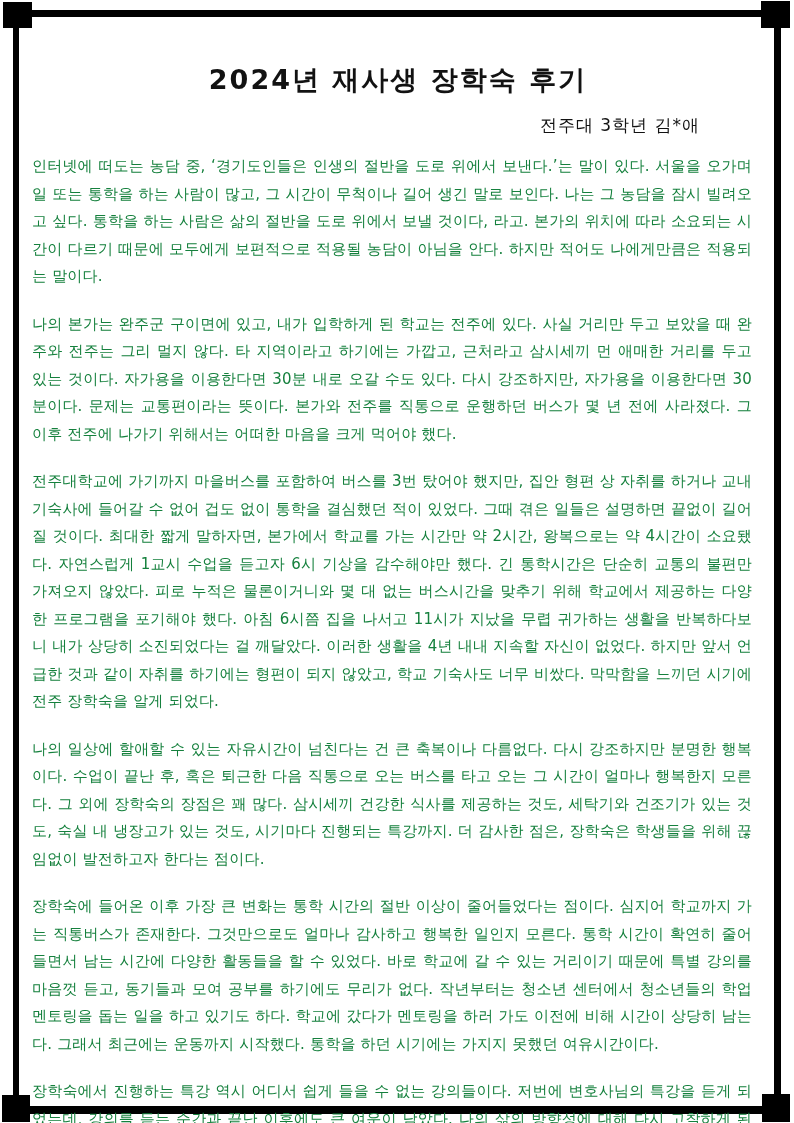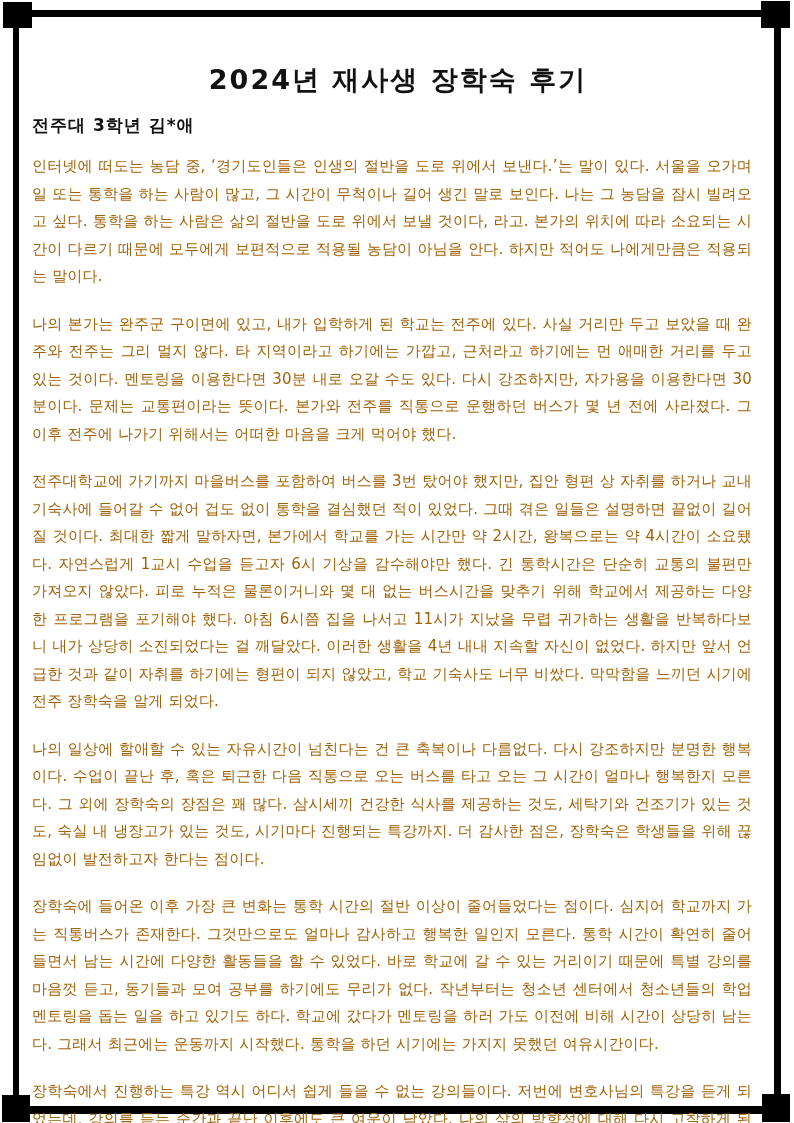--- a/index.html
+++ b/index.html
@@ -40,35 +40,36 @@
   }
   .doc-title {
     margin: 12px 0 16px 0;
     text-align: center;
     font-size: 27px;
     font-weight: bold;
     letter-spacing: 2px;
     color: #121212;
   }
   .doc-byline {
+    text-align: right;
     padding-right: 64px;
     font-size: 17px;
-    font-weight: bold;
+    font-weight: normal;
     letter-spacing: 1px;
     margin-bottom: 16px;
     color: #121212;
   }
   .doc-body p {
     margin: 0 12px 20px 0;
     font-size: 15px;
     line-height: 27.5px;
     text-align: justify;
     word-break: break-all;
     letter-spacing: 0.2px;
-    color: #a16207;
+    color: #15803d;
   }
 </style>
 </head>
 <body>
 
 <div class="page">
 
   <div class="frame-bar frame-top-bar"></div>
   <div class="frame-bar frame-bottom-bar"></div>
   <div class="frame-bar frame-left-bar"></div>
@@ -78,21 +79,21 @@
   <div class="frame-corner frame-corner-bl"></div>
   <div class="frame-corner frame-corner-br"></div>
 
   <div class="content">
     <h1 class="doc-title">2024년 재사생 장학숙 후기</h1>
 
     <div class="doc-byline">전주대 3학년 김*애</div>
 
     <div class="doc-body">
       <p>인터넷에 떠도는 농담 중, ‘경기도인들은 인생의 절반을 도로 위에서 보낸다.’는 말이 있다. 서울을 오가며 일 또는 통학을 하는 사람이 많고, 그 시간이 무척이나 길어 생긴 말로 보인다. 나는 그 농담을 잠시 빌려오고 싶다. 통학을 하는 사람은 삶의 절반을 도로 위에서 보낼 것이다, 라고. 본가의 위치에 따라 소요되는 시간이 다르기 때문에 모두에게 보편적으로 적용될 농담이 아님을 안다. 하지만 적어도 나에게만큼은 적용되는 말이다.</p>
-      <p>나의 본가는 완주군 구이면에 있고, 내가 입학하게 된 학교는 전주에 있다. 사실 거리만 두고 보았을 때 완주와 전주는 그리 멀지 않다. 타 지역이라고 하기에는 가깝고, 근처라고 하기에는 먼 애매한 거리를 두고 있는 것이다. 멘토링을 이용한다면 30분 내로 오갈 수도 있다. 다시 강조하지만, 자가용을 이용한다면 30분이다. 문제는 교통편이라는 뜻이다. 본가와 전주를 직통으로 운행하던 버스가 몇 년 전에 사라졌다. 그 이후 전주에 나가기 위해서는 어떠한 마음을 크게 먹어야 했다.</p>
+      <p>나의 본가는 완주군 구이면에 있고, 내가 입학하게 된 학교는 전주에 있다. 사실 거리만 두고 보았을 때 완주와 전주는 그리 멀지 않다. 타 지역이라고 하기에는 가깝고, 근처라고 삼시세끼 먼 애매한 거리를 두고 있는 것이다. 자가용을 이용한다면 30분 내로 오갈 수도 있다. 다시 강조하지만, 자가용을 이용한다면 30분이다. 문제는 교통편이라는 뜻이다. 본가와 전주를 직통으로 운행하던 버스가 몇 년 전에 사라졌다. 그 이후 전주에 나가기 위해서는 어떠한 마음을 크게 먹어야 했다.</p>
       <p>전주대학교에 가기까지 마을버스를 포함하여 버스를 3번 탔어야 했지만, 집안 형편 상 자취를 하거나 교내 기숙사에 들어갈 수 없어 겁도 없이 통학을 결심했던 적이 있었다. 그때 겪은 일들은 설명하면 끝없이 길어질 것이다. 최대한 짧게 말하자면, 본가에서 학교를 가는 시간만 약 2시간, 왕복으로는 약 4시간이 소요됐다. 자연스럽게 1교시 수업을 듣고자 6시 기상을 감수해야만 했다. 긴 통학시간은 단순히 교통의 불편만 가져오지 않았다. 피로 누적은 물론이거니와 몇 대 없는 버스시간을 맞추기 위해 학교에서 제공하는 다양한 프로그램을 포기해야 했다. 아침 6시쯤 집을 나서고 11시가 지났을 무렵 귀가하는 생활을 반복하다보니 내가 상당히 소진되었다는 걸 깨달았다. 이러한 생활을 4년 내내 지속할 자신이 없었다. 하지만 앞서 언급한 것과 같이 자취를 하기에는 형편이 되지 않았고, 학교 기숙사도 너무 비쌌다. 막막함을 느끼던 시기에 전주 장학숙을 알게 되었다.</p>
       <p>나의 일상에 할애할 수 있는 자유시간이 넘친다는 건 큰 축복이나 다름없다. 다시 강조하지만 분명한 행복이다. 수업이 끝난 후, 혹은 퇴근한 다음 직통으로 오는 버스를 타고 오는 그 시간이 얼마나 행복한지 모른다. 그 외에 장학숙의 장점은 꽤 많다. 삼시세끼 건강한 식사를 제공하는 것도, 세탁기와 건조기가 있는 것도, 숙실 내 냉장고가 있는 것도, 시기마다 진행되는 특강까지. 더 감사한 점은, 장학숙은 학생들을 위해 끊임없이 발전하고자 한다는 점이다.</p>
       <p>장학숙에 들어온 이후 가장 큰 변화는 통학 시간의 절반 이상이 줄어들었다는 점이다. 심지어 학교까지 가는 직통버스가 존재한다. 그것만으로도 얼마나 감사하고 행복한 일인지 모른다. 통학 시간이 확연히 줄어들면서 남는 시간에 다양한 활동들을 할 수 있었다. 바로 학교에 갈 수 있는 거리이기 때문에 특별 강의를 마음껏 듣고, 동기들과 모여 공부를 하기에도 무리가 없다. 작년부터는 청소년 센터에서 청소년들의 학업 멘토링을 돕는 일을 하고 있기도 하다. 학교에 갔다가 멘토링을 하러 가도 이전에 비해 시간이 상당히 남는다. 그래서 최근에는 운동까지 시작했다. 통학을 하던 시기에는 가지지 못했던 여유시간이다.</p>
       <p>장학숙에서 진행하는 특강 역시 어디서 쉽게 들을 수 없는 강의들이다. 저번에 변호사님의 특강을 듣게 되었는데, 강의를 듣는 순간과 끝난 이후에도 큰 여운이 남았다. 나의 삶의 방향성에 대해 다시 고찰하게 된 순간이었다. 그런 시간까지도 내가 장학숙에 있지 않았다면 경험하지 못했을 것이다.</p>
 
     </div>
   </div>
 
 </div>
 

